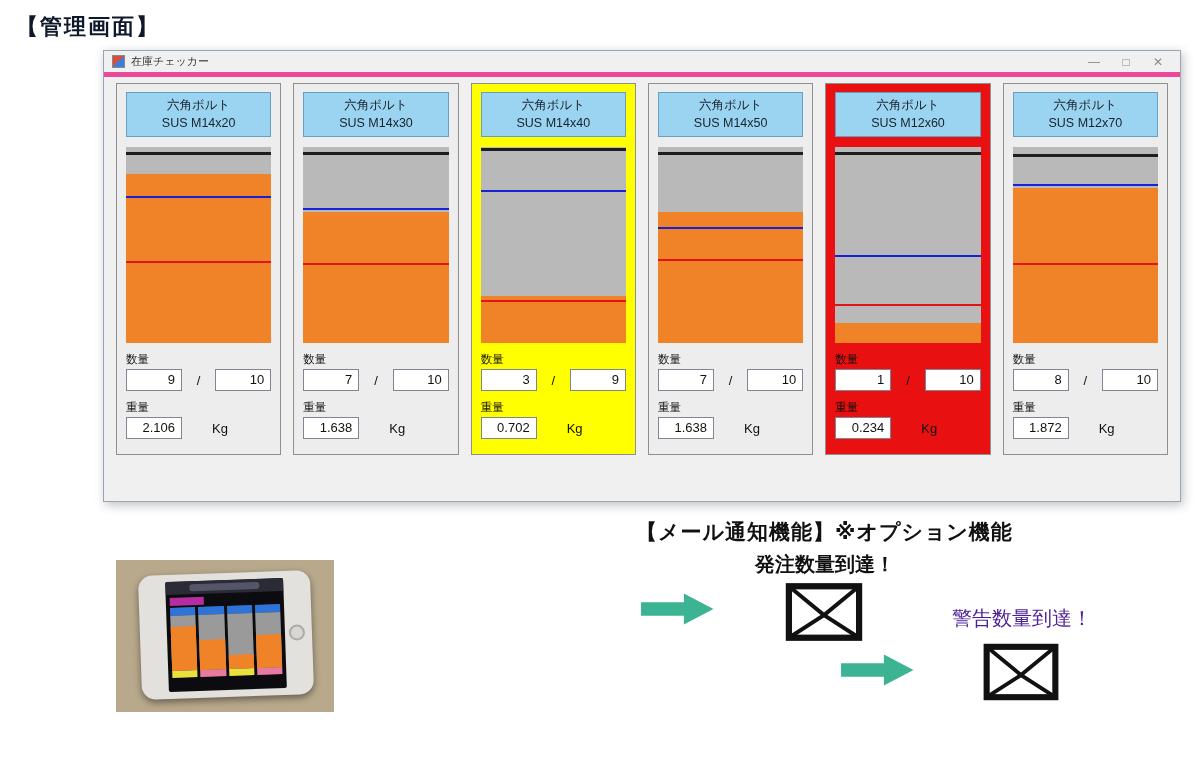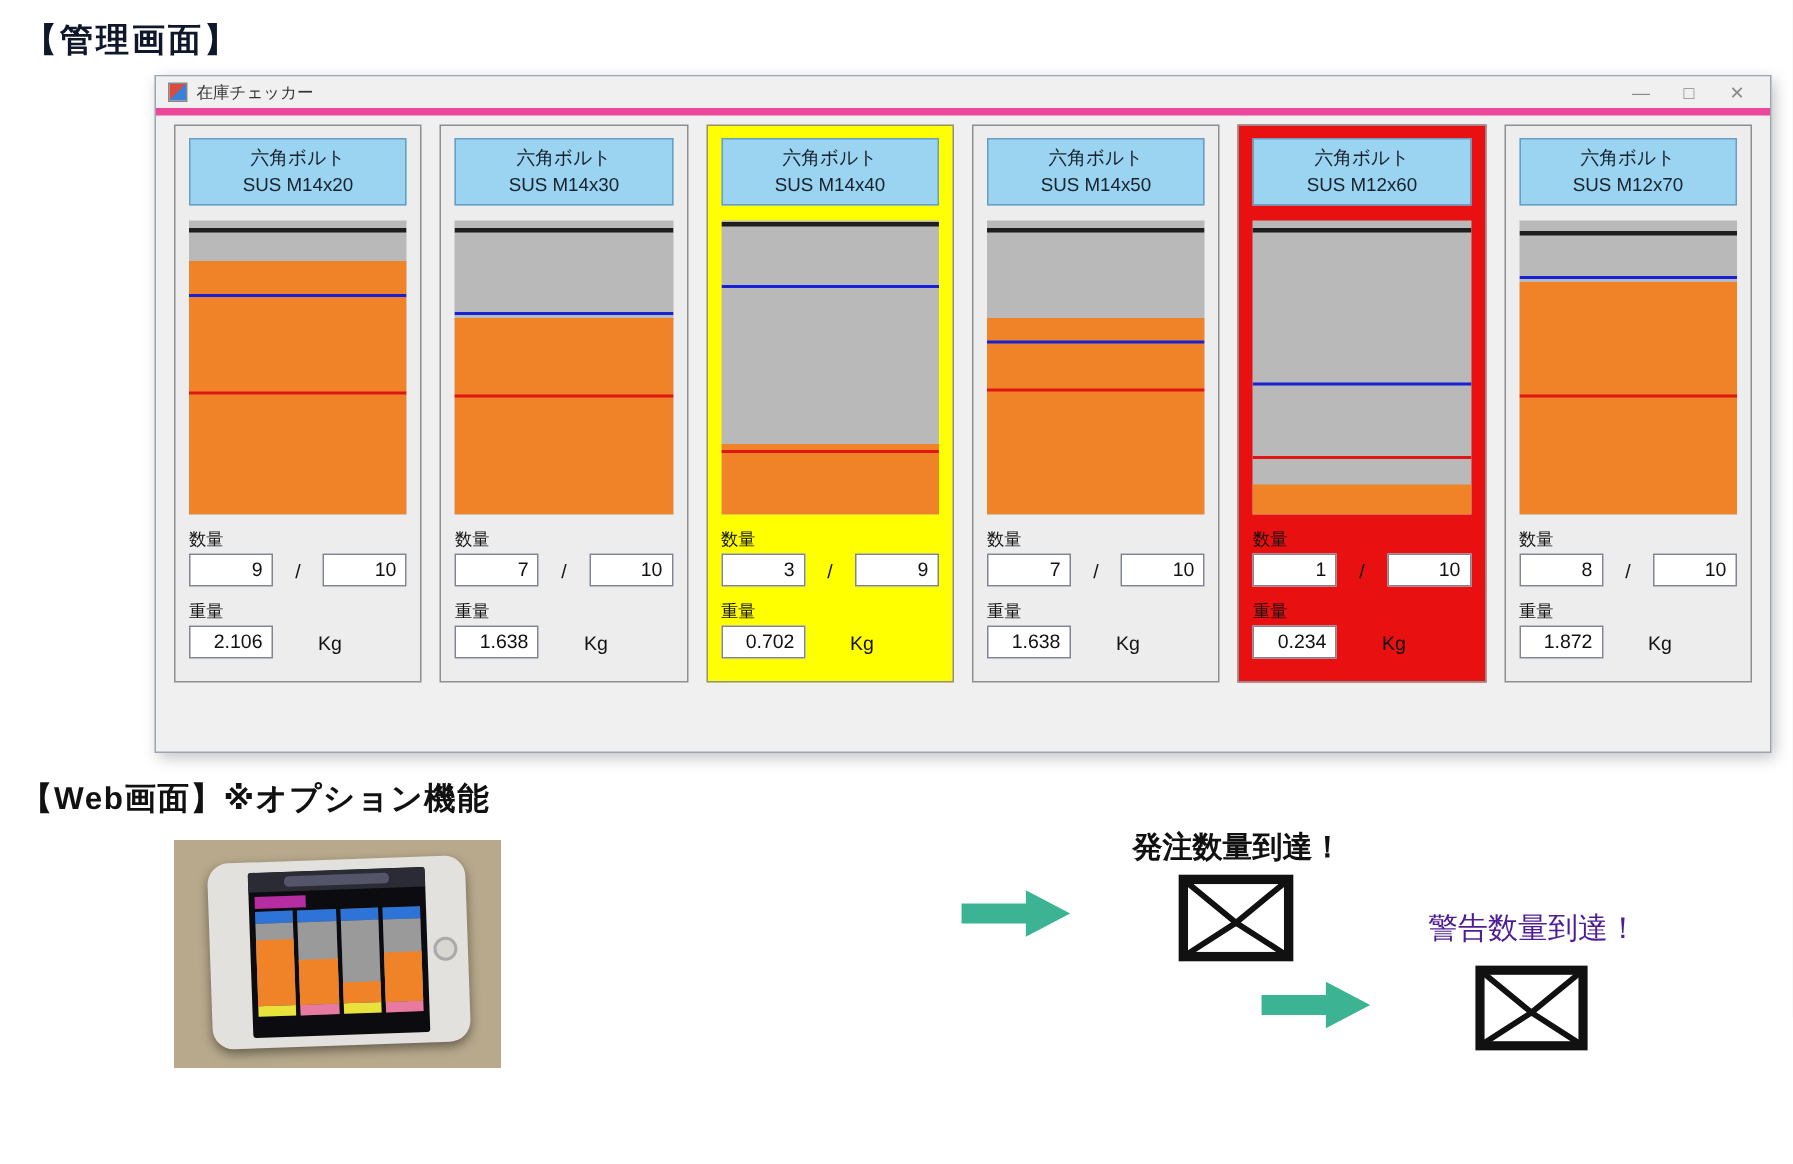--- a/index.html
+++ b/index.html
@@ -241,21 +241,20 @@
         <div class="wt-row">
           <div class="box">1.872</div>
           <span class="kg">Kg</span>
         </div>
       </div>
 
     </div>
 
   </div>
 
-  <div class="h-web">【Web画面】※オプション機能</div>
   <div class="photo">
     <div class="phone">
       <div class="screen">
         <div class="addr">
             <div class="addr-pill"></div>
           </div>
         <div class="chip-magenta"></div>
         <div class="mini-cols">
           <div class="mini-col">
               <div class="mini-head"></div>
@@ -284,20 +283,21 @@
                 <div class="mini-fill" style="height:60%"></div>
               </div>
               <div class="mini-foot p"></div>
             </div>
         </div>
       </div>
       <div class="home-btn"></div>
     </div>
   </div>
 
+  <div class="h-mail">【メール通知機能】※オプション機能</div>
   <div class="mail-order-text">発注数量到達！</div>
   <div class="mail-warning-text">警告数量到達！</div>
 
   <svg class="arrow1" viewBox="0 0 100 46">
     <polygon points="0,14 58,14 58,2 98,23 58,44 58,32 0,32" fill="#3cb493"></polygon>
   </svg>
   <svg class="env1" viewBox="0 0 100 76">
     <rect x="5" y="5" width="90" height="66" fill="#ffffff" stroke="#111111" stroke-width="8"></rect>
     <path d="M5 5 L50 42 L95 5" fill="none" stroke="#111111" stroke-width="5"></path>
     <path d="M5 71 L50 42 L95 71" fill="none" stroke="#111111" stroke-width="5"></path>

